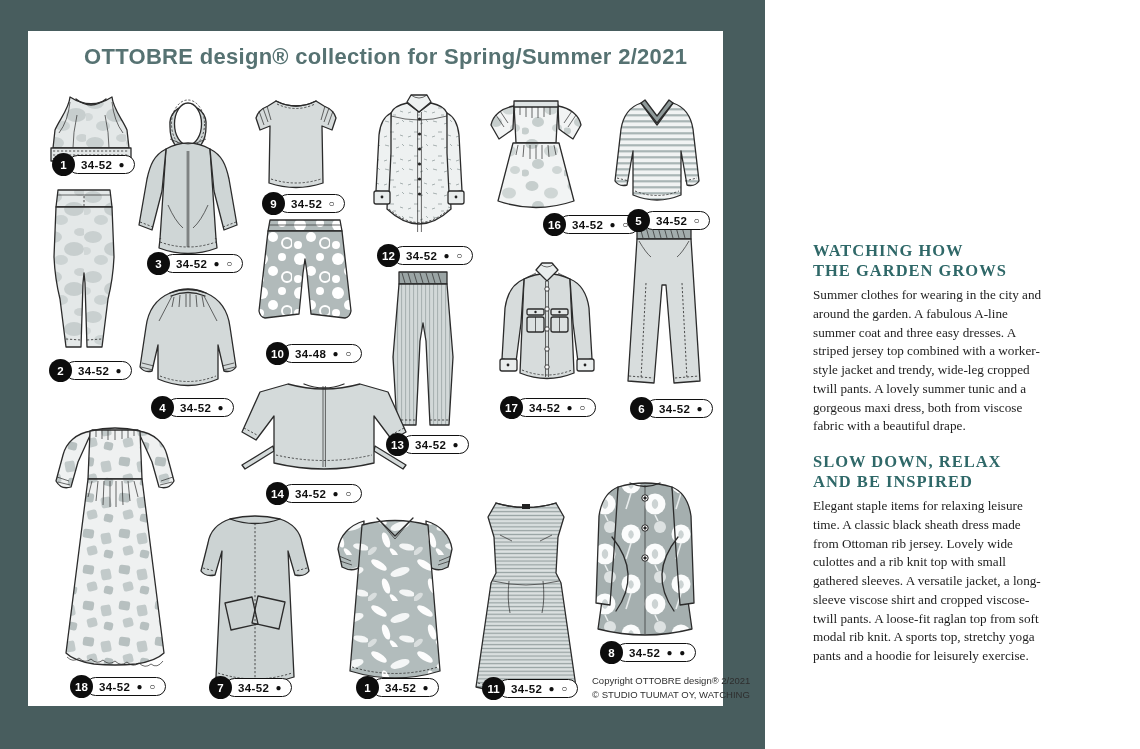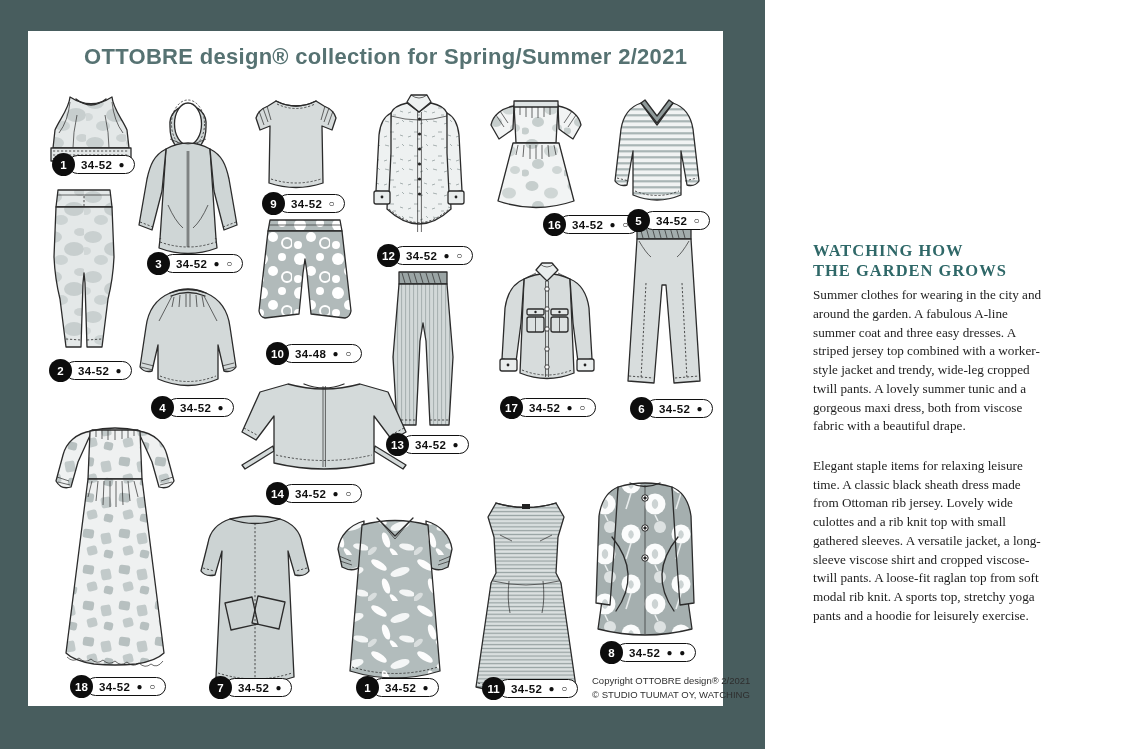--- a/index.html
+++ b/index.html
@@ -478,14 +478,16 @@
     <div>© STUDIO TUUMAT OY, WATCHING</div>
   </div>
 </div>
 
 <div class="text-col-section s1">
   <div class="col-heading">WATCHING HOW
 THE GARDEN GROWS</div>
   <div class="col-body">Summer clothes for wearing in the city and around the garden. A fabulous A-line summer coat and three easy dresses. A striped jersey top combined with a worker-style jacket and trendy, wide-leg cropped twill pants. A lovely summer tunic and a gorgeous maxi dress, both from viscose fabric with a beautiful drape.</div>
 </div>
 <div class="text-col-section s2">
+  <div class="col-heading">SLOW DOWN, RELAX
+AND BE INSPIRED</div>
   <div class="col-body">Elegant staple items for relaxing leisure time. A classic black sheath dress made from Ottoman rib jersey. Lovely wide culottes and a rib knit top with small gathered sleeves. A versatile jacket, a long-sleeve viscose shirt and cropped viscose-twill pants. A loose-fit raglan top from soft modal rib knit. A sports top, stretchy yoga pants and a hoodie for leisurely exercise.</div>
 </div>
 
 </body></html>

